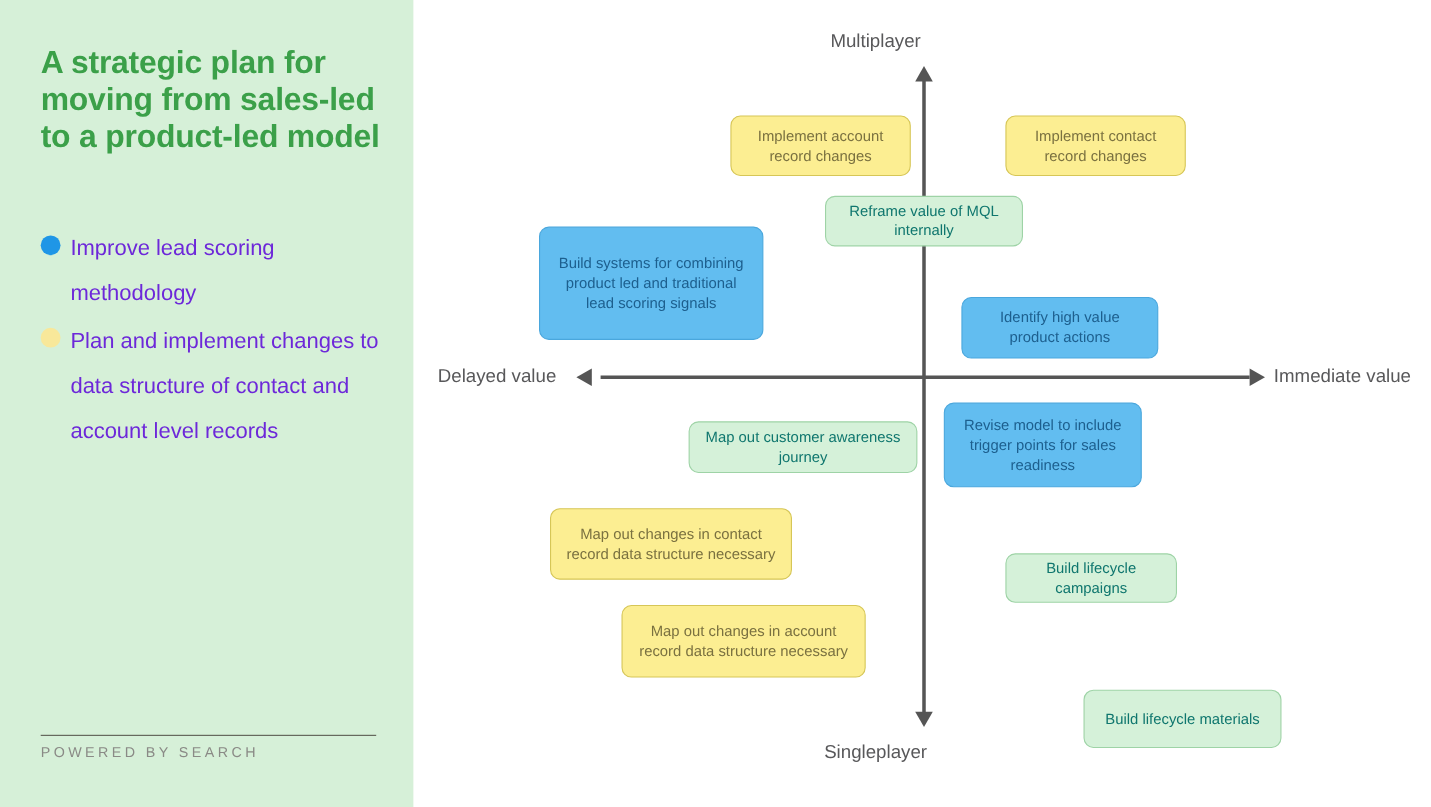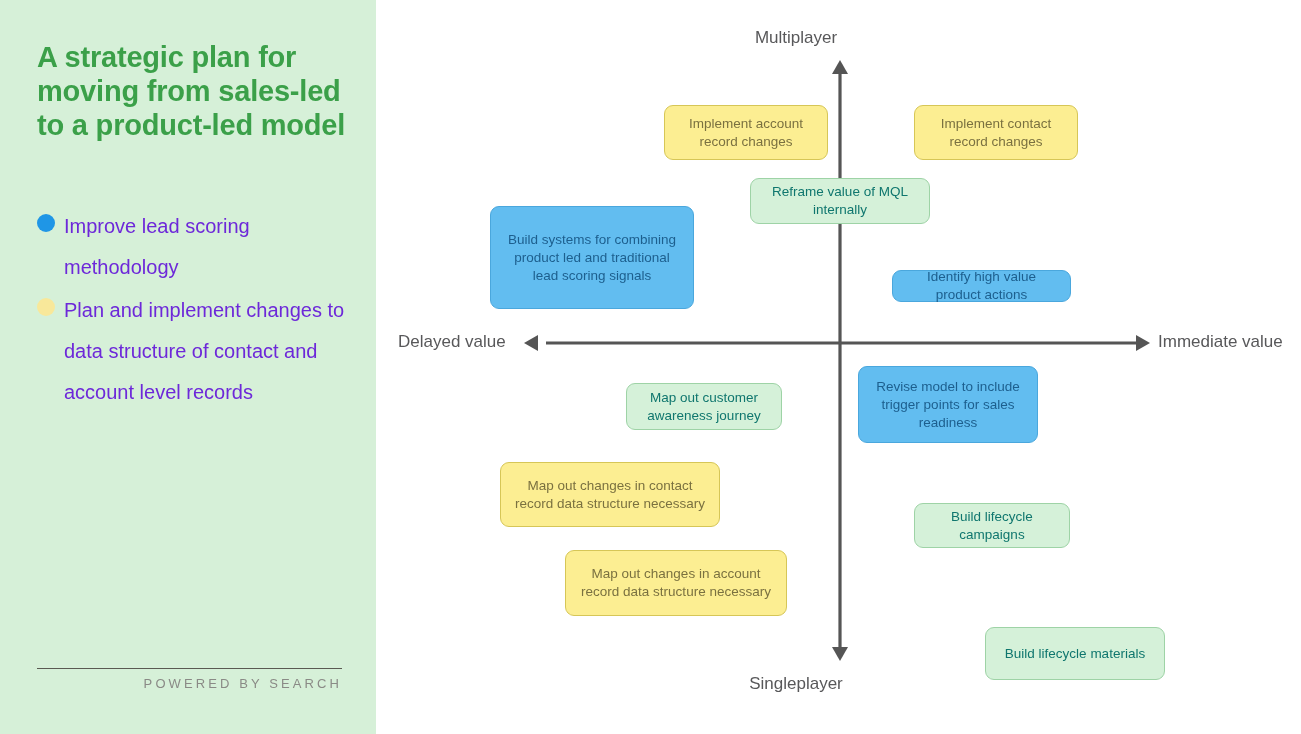--- a/index.html
+++ b/index.html
@@ -78,21 +78,21 @@
     width: 305px;
     height: 1px;
     background: #5a5a52;
   }
 
   .sidebar-footer {
     position: absolute;
     left: 37px;
     top: 676px;
     width: 305px;
-    text-align: right;
+    text-align: left;
     font-size: 13px;
     letter-spacing: 3.1px;
     color: #8a8a86;
     font-weight: 500;
   }
 
   
   .canvas {
     position: absolute;
     left: 376px;
@@ -198,22 +198,22 @@
     <div class="axis-label axis-top">Multiplayer</div>
     <div class="axis-label axis-bottom">Singleplayer</div>
     <div class="axis-label axis-left">Delayed value</div>
     <div class="axis-label axis-right">Immediate value</div>
 
     <div id="cards-layer">
         <div class="card yellow" style="left: 288px; top: 105px; width: 164px; height: 55px;">Implement account record changes</div>
         <div class="card yellow" style="left: 538px; top: 105px; width: 164px; height: 55px;">Implement contact record changes</div>
         <div class="card green" style="left: 374px; top: 178px; width: 180px; height: 46px;">Reframe value of MQL internally</div>
         <div class="card blue" style="left: 114px; top: 206px; width: 204px; height: 103px;">Build systems for combining product led and traditional lead scoring signals</div>
-        <div class="card blue" style="left: 516px; top: 270px; width: 179px; height: 32px;">Identify high value product actions</div>
-        <div class="card green" style="left: 250px; top: 383px; width: 156px; height: 47px;">Map out customer awareness journey</div>
+        <div class="card blue" style="left: 498px; top: 270px; width: 179px; height: 56px;">Identify high value product actions</div>
+        <div class="card green" style="left: 250px; top: 383px; width: 208px; height: 47px;">Map out customer awareness journey</div>
         <div class="card blue" style="left: 482px; top: 366px; width: 180px; height: 77px;">Revise model to include trigger points for sales readiness</div>
         <div class="card yellow" style="left: 124px; top: 462px; width: 220px; height: 65px;">Map out changes in contact record data structure necessary</div>
         <div class="card green" style="left: 538px; top: 503px; width: 156px; height: 45px;">Build lifecycle campaigns</div>
         <div class="card yellow" style="left: 189px; top: 550px; width: 222px; height: 66px;">Map out changes in account record data structure necessary</div>
         <div class="card green" style="left: 609px; top: 627px; width: 180px; height: 53px;">Build lifecycle materials</div>
       </div>
   </section>
 
 </div>
 

